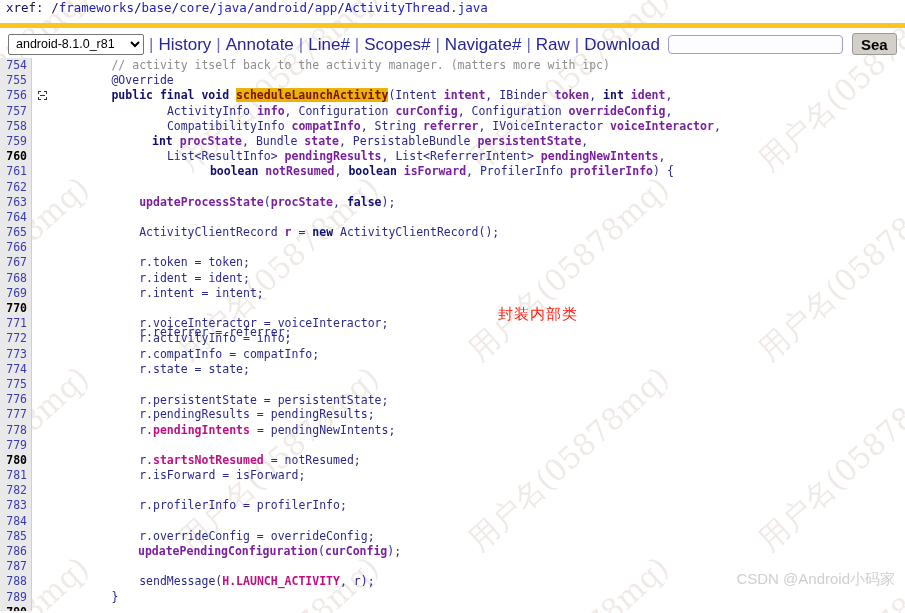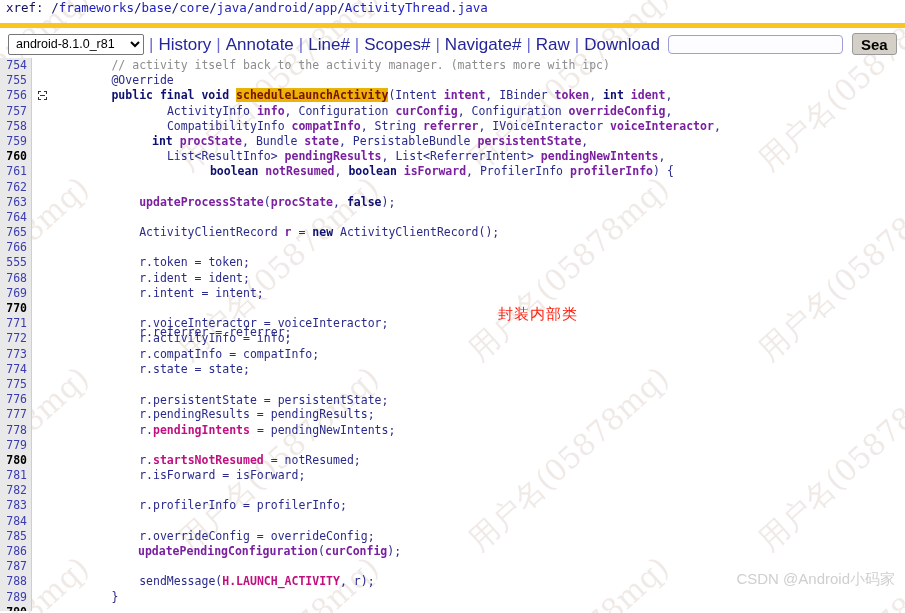--- a/index.html
+++ b/index.html
@@ -255,21 +255,21 @@
       <div class="cl"><span class="lno">757</span><span class="src" style="left: 166.88px;"><span class="typ">ActivityInfo </span><span class="var">info</span><span class="pln">, </span><span class="typ">Configuration </span><span class="var">curConfig</span><span class="pln">, </span><span class="typ">Configuration </span><span class="var">overrideConfig</span><span class="pln">,</span></span></div>
       <div class="cl"><span class="lno">758</span><span class="src" style="left: 166.88px;"><span class="typ">CompatibilityInfo </span><span class="var">compatInfo</span><span class="pln">, </span><span class="typ">String </span><span class="var">referrer</span><span class="pln">, </span><span class="typ">IVoiceInteractor </span><span class="var">voiceInteractor</span><span class="pln">,</span></span></div>
       <div class="cl"><span class="lno">759</span><span class="src" style="left: 152px;"><span class="kw">int </span><span class="var">procState</span><span class="pln">, </span><span class="typ">Bundle </span><span class="var">state</span><span class="pln">, </span><span class="typ">PersistableBundle </span><span class="var">persistentState</span><span class="pln">,</span></span></div>
       <div class="cl"><span class="lno tens">760</span><span class="src" style="left: 166.88px;"><span class="typ">List&lt;ResultInfo&gt; </span><span class="var">pendingResults</span><span class="pln">, </span><span class="typ">List&lt;ReferrerIntent&gt; </span><span class="var">pendingNewIntents</span><span class="pln">,</span></span></div>
       <div class="cl"><span class="lno">761</span><span class="src" style="left: 166.88px; padding-left: 43px;"><span class="kw">boolean </span><span class="var">notResumed</span><span class="pln">, </span><span class="kw">boolean </span><span class="var">isForward</span><span class="pln">, </span><span class="typ">ProfilerInfo </span><span class="var">profilerInfo</span><span class="pln">) {</span></span></div>
       <div class="cl"><span class="lno">762</span><span class="src" style="left: 56px;"></span></div>
       <div class="cl"><span class="lno">763</span><span class="src" style="left: 139.16px;"><span class="fn">updateProcessState</span><span class="pln">(</span><span class="var">procState</span><span class="pln">, </span><span class="kw">false</span><span class="pln">);</span></span></div>
       <div class="cl"><span class="lno">764</span><span class="src" style="left: 56px;"></span></div>
       <div class="cl"><span class="lno">765</span><span class="src" style="left: 139.16px;"><span class="typ">ActivityClientRecord </span><span class="var">r</span><span class="pln"> = </span><span class="kw">new </span><span class="typ">ActivityClientRecord();</span></span></div>
       <div class="cl"><span class="lno">766</span><span class="src" style="left: 56px;"></span></div>
-      <div class="cl"><span class="lno">555</span><span class="src" style="left: 139.16px;"><span class="pln">r.token = token;</span></span></div>
+      <div class="cl"><span class="lno">767</span><span class="src" style="left: 139.16px;"><span class="pln">r.token = token;</span></span></div>
       <div class="cl"><span class="lno">768</span><span class="src" style="left: 139.16px;"><span class="pln">r.ident = ident;</span></span></div>
       <div class="cl"><span class="lno">769</span><span class="src" style="left: 139.16px;"><span class="pln">r.intent = intent;</span></span></div>
       <div class="cl"><span class="lno tens">770</span><span class="src" style="left: 139.16px; margin-top: 24px;"><span class="pln">r.referrer = referrer;</span></span></div>
       <div class="cl"><span class="lno">771</span><span class="src" style="left: 139.16px;"><span class="pln">r.voiceInteractor = voiceInteractor;</span></span></div>
       <div class="cl"><span class="lno">772</span><span class="src" style="left: 139.16px;"><span class="pln">r.activityInfo = info;</span></span></div>
       <div class="cl"><span class="lno">773</span><span class="src" style="left: 139.16px;"><span class="pln">r.compatInfo = compatInfo;</span></span></div>
       <div class="cl"><span class="lno">774</span><span class="src" style="left: 139.16px;"><span class="pln">r.state = state;</span></span></div>
       <div class="cl"><span class="lno">775</span><span class="src" style="left: 139.16px; margin-top: 16px;"><span class="pln">r.persistentState = persistentState;</span></span></div>
       <div class="cl"><span class="lno">776</span><span class="src" style="left: 56px;"></span></div>
       <div class="cl"><span class="lno">777</span><span class="src" style="left: 139.16px;"><span class="pln">r.pendingResults = pendingResults;</span></span></div>

